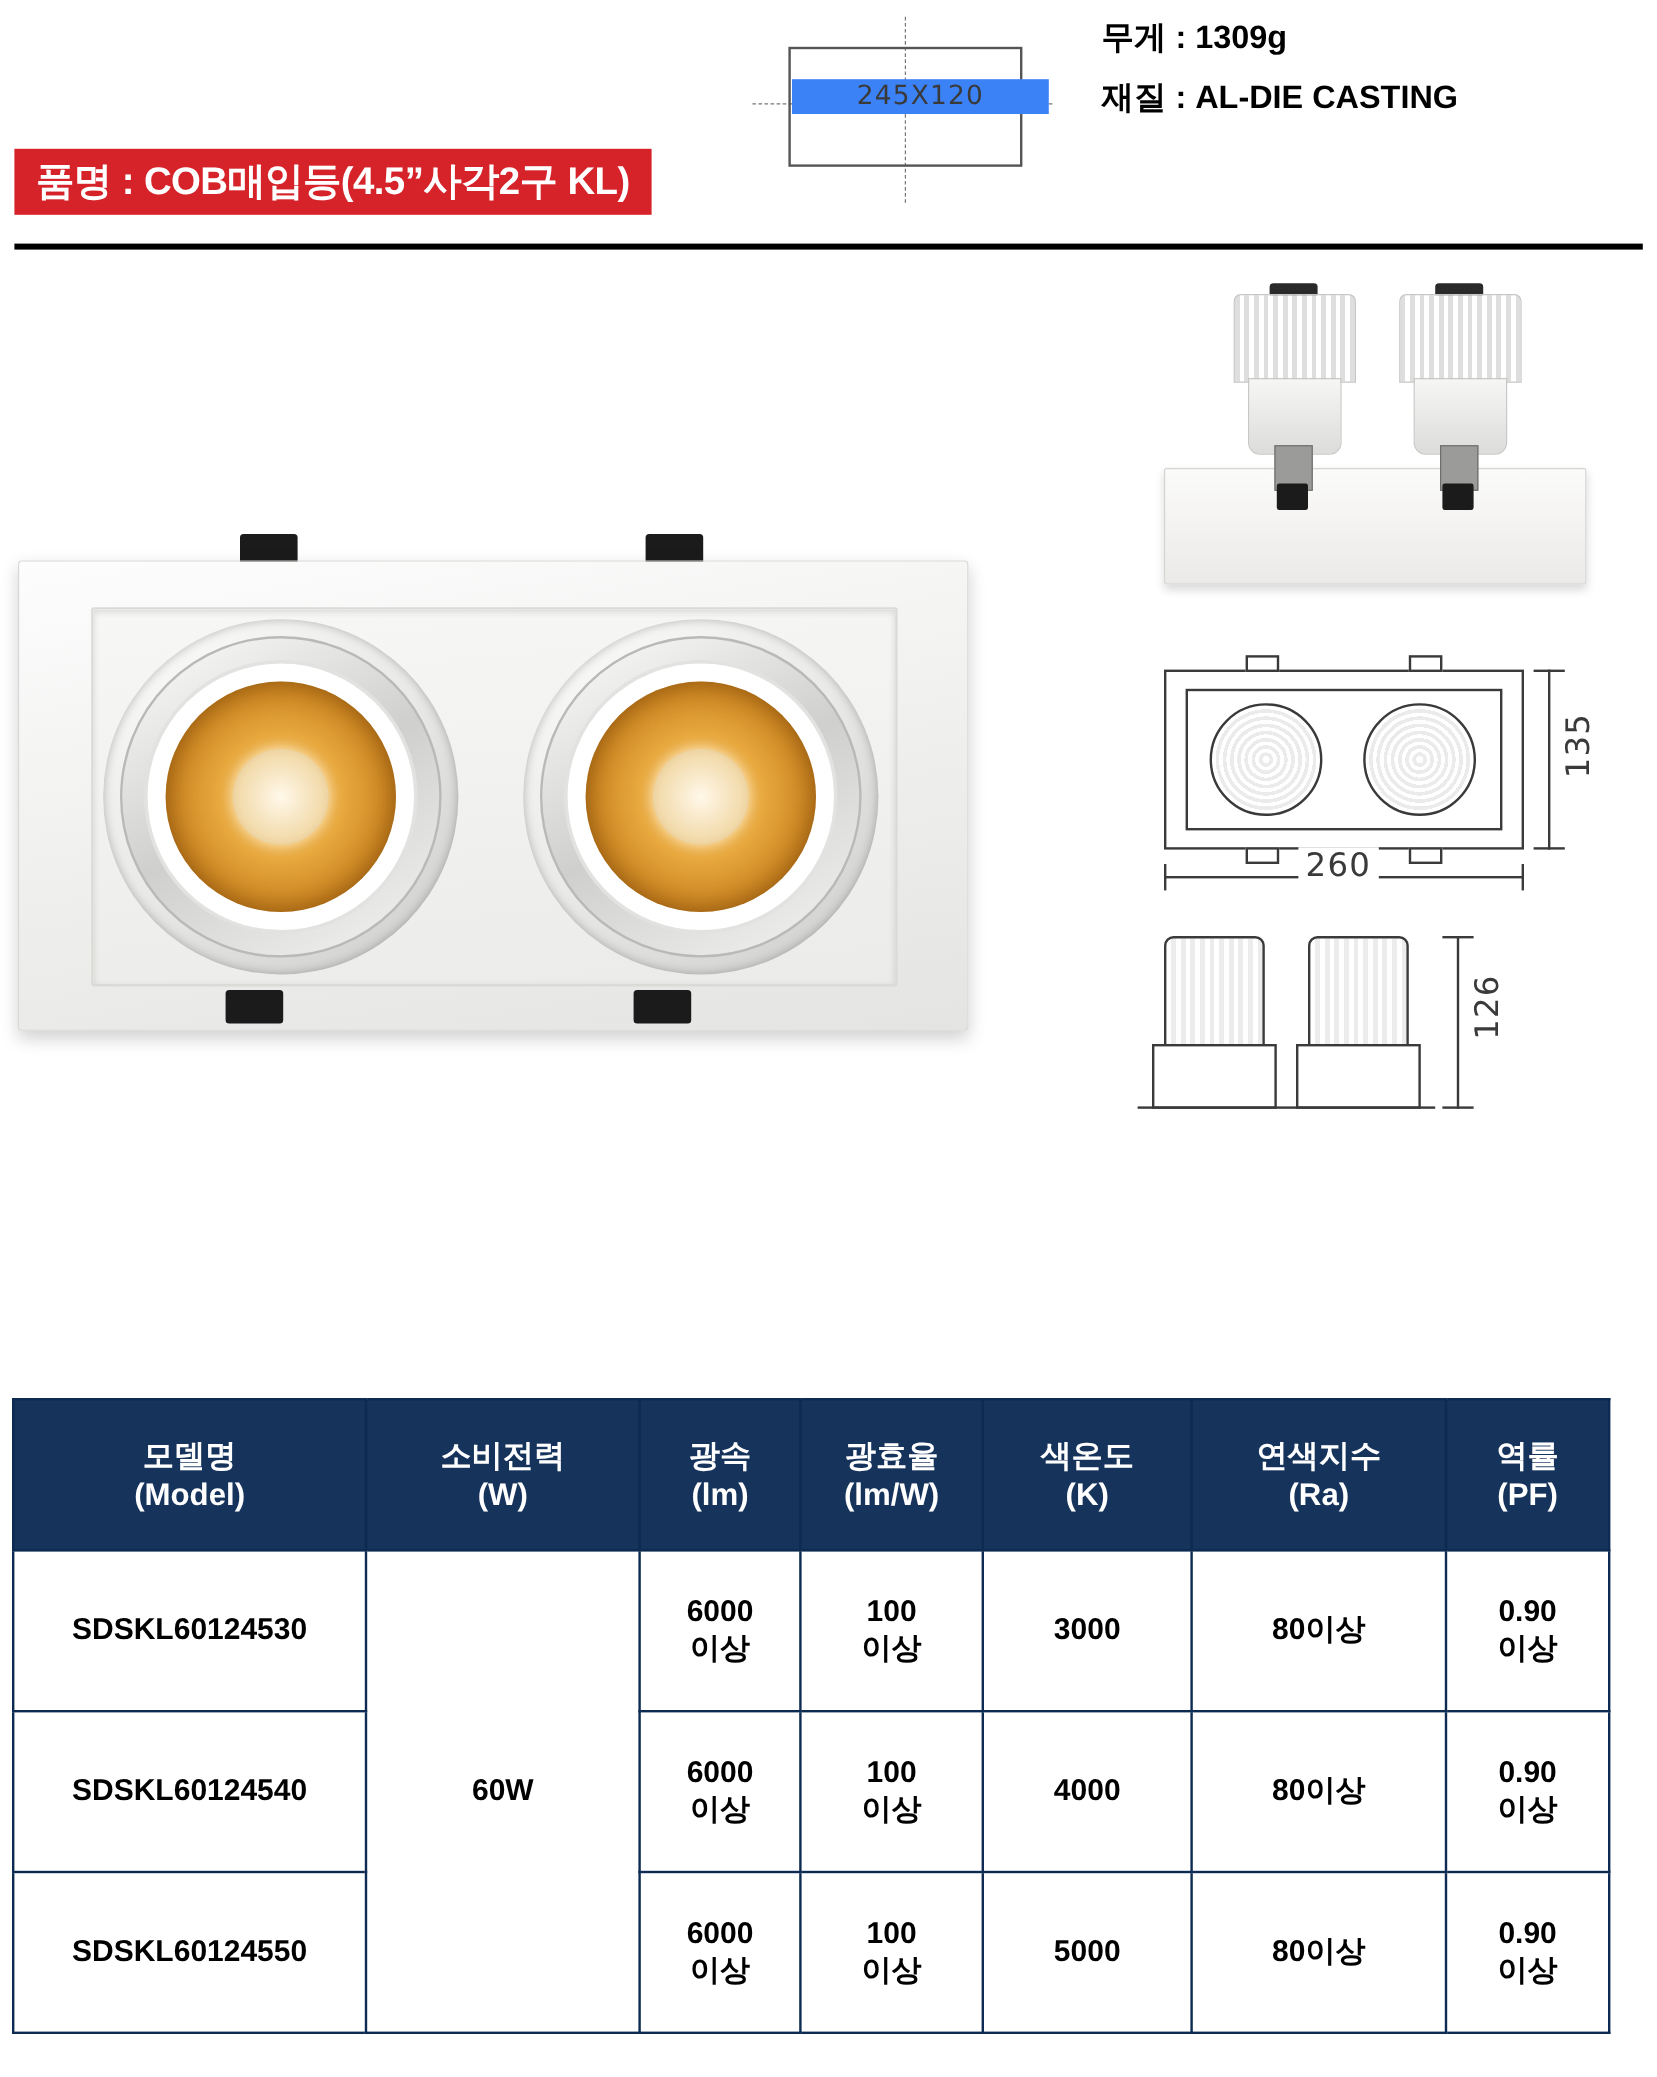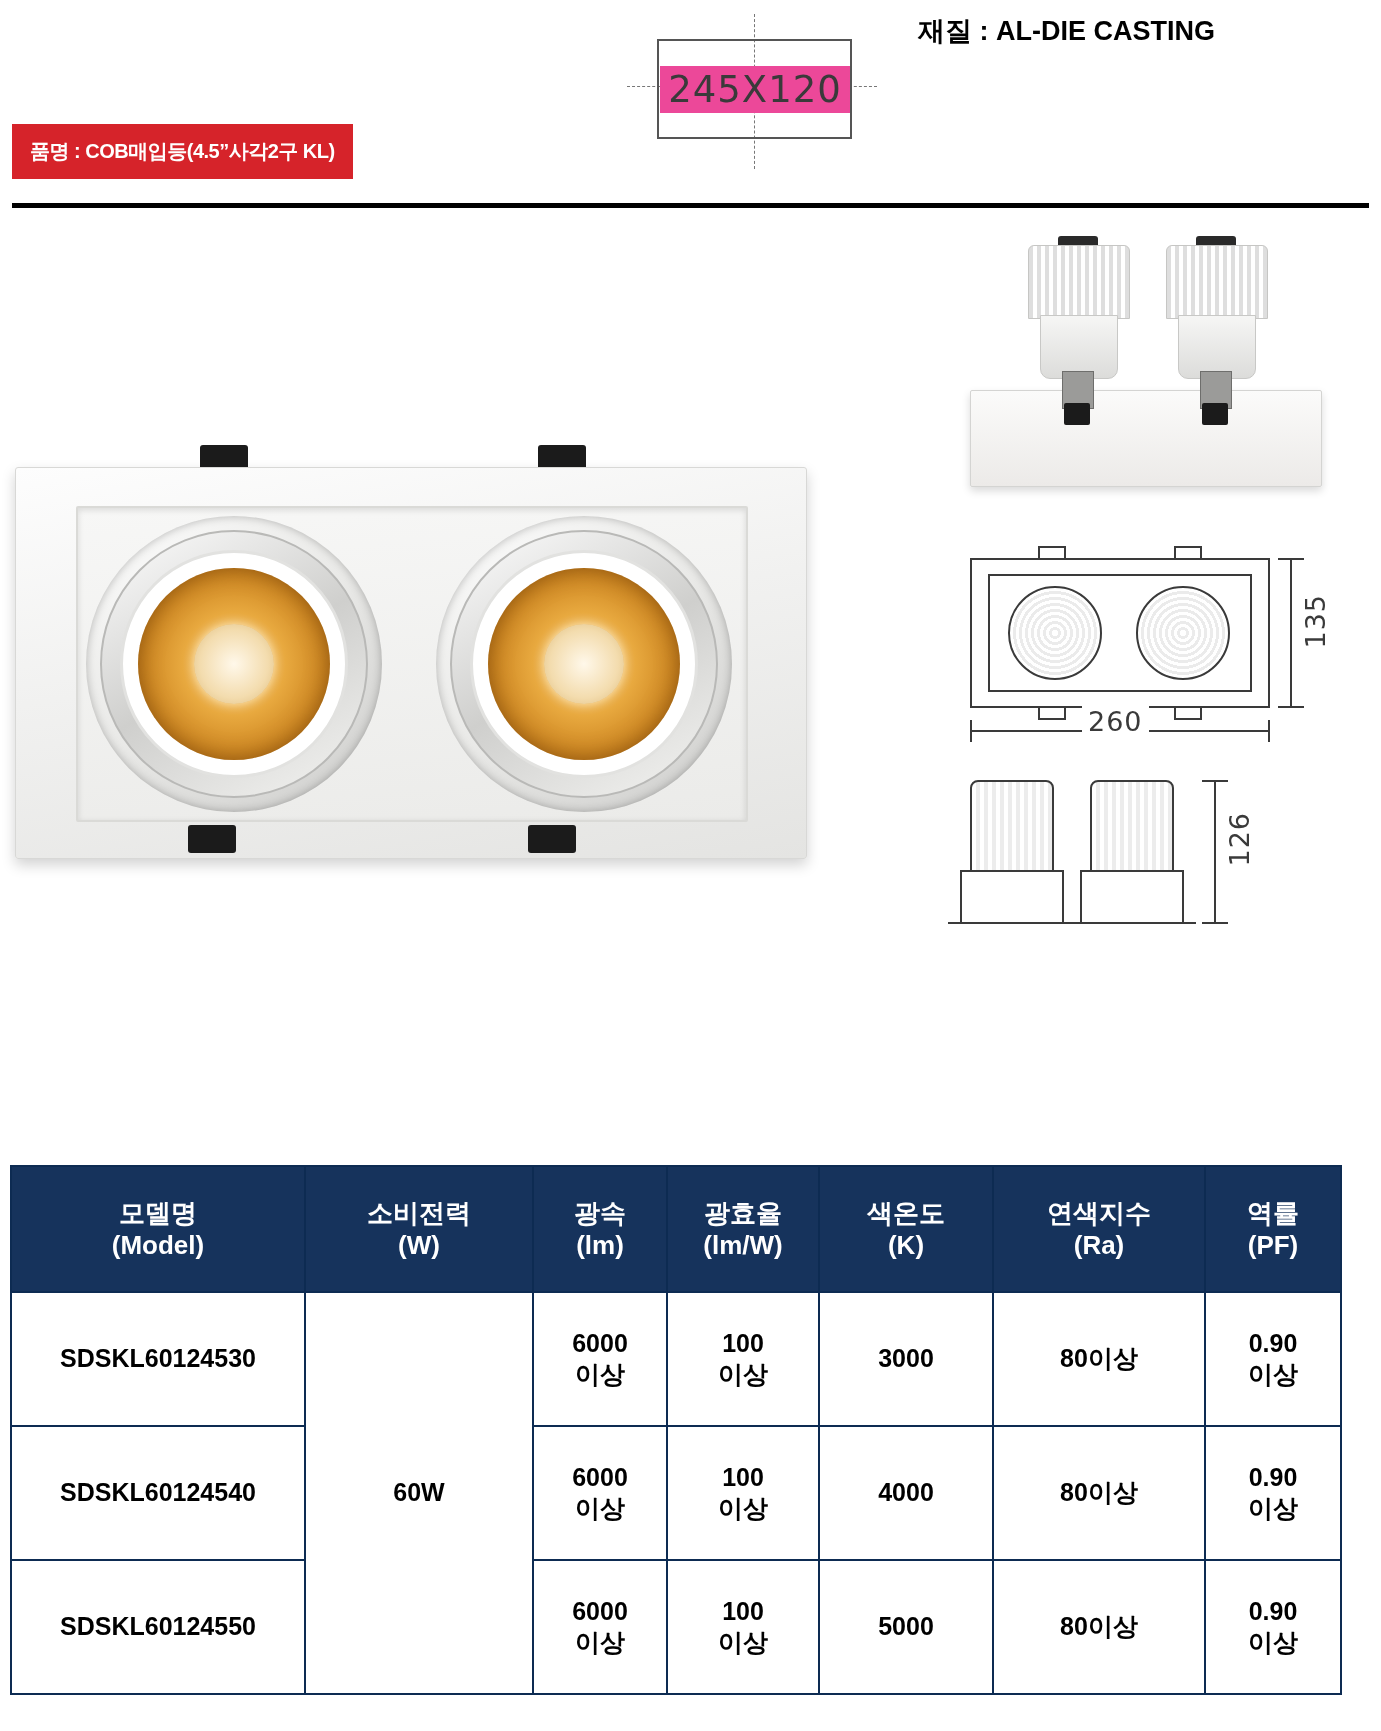--- a/index.html
+++ b/index.html
@@ -56,24 +56,24 @@
     width: 250px;
     height: 0;
     border-top: 1px dashed #777777;
   }
   .cut-dim .label {
     position: absolute;
     left: 33px;
     top: 52px;
     width: 190px;
     text-align: center;
-    font-size: 37px;
+    font-size: 22px;
     color: #3a3a3a;
-    background: #ec4899;
-    padding: 2px 0;
+    background: #3b82f6;
+    padding: 2px 12px;
     font-family: "DejaVu Sans", sans-serif;
     letter-spacing: 1px;
   }
 
   .spec-list {
     position: absolute;
     left: 918px;
     top: 18px;
     width: 450px;
   }
@@ -85,21 +85,21 @@
     white-space: nowrap;
   }
 
   .title-bar {
     position: absolute;
     left: 12px;
     top: 124px;
     height: 55px;
     background: #d6232a;
     color: #ffffff;
-    font-size: 20px;
+    font-size: 32px;
     font-weight: bold;
     display: flex;
     align-items: center;
     padding: 0 18px;
     box-sizing: border-box;
     letter-spacing: -0.5px;
   }
 
   .header-rule {
     position: absolute;
@@ -350,20 +350,21 @@
 <div class="header-area">
 
   <div class="cut-dim">
     <div class="hline"></div>
     <div class="vline"></div>
     <div class="box"></div>
     <div class="label">245X120</div>
   </div>
 
   <div class="spec-list">
+    <div class="spec-row">무게 : 1309g</div>
     <div class="spec-row">재질 : AL-DIE CASTING</div>
   </div>
 
   <div class="title-bar">품명 : COB매입등(4.5”사각2구 KL)</div>
   <div class="header-rule"></div>
 </div>
 
 <div class="photo-wrap">
   <div class="clip c1"></div>
   <div class="clip c2"></div>

